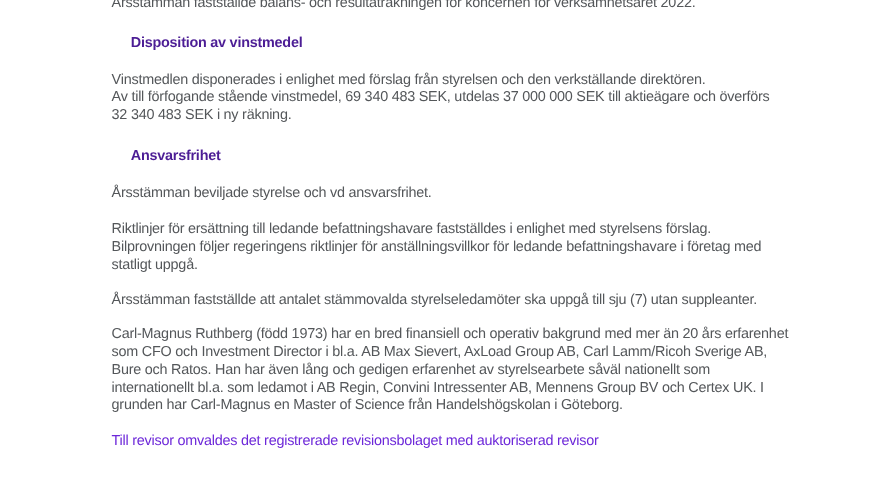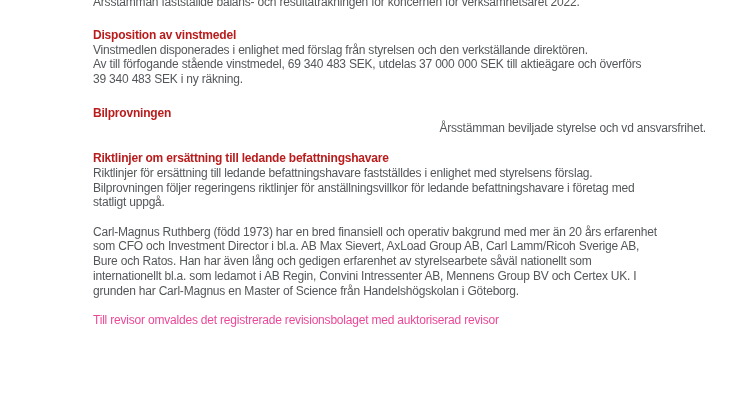--- a/index.html
+++ b/index.html
@@ -29,52 +29,52 @@
     letter-spacing: -0.2px;
     color: #54575a;
     white-space: pre;
     margin: 0 0 14.7px 0;
   }
   .doc-heading {
     font-size: 12px;
     line-height: 14.7px;
     letter-spacing: -0.2px;
     font-weight: bold;
-    color: #b91c1c;
+    color: #4c1d95;
     white-space: pre;
-    margin: 0;
+    margin: 16px;
   }
   .mb-lg   { margin-bottom: 18px; }
   .mb-xl   { margin-bottom: 19px; }
-  .mb-md   { margin-bottom: 16px; text-align: right; }
+  .mb-md   { margin-bottom: 16px; }
   .clipped-line {
     margin: 10px 0 0 0;
-    color: #ec4899;
+    color: #6d28d9;
   }
 </style>
 </head>
 <body>
 
 <main class="page">
 
   <p class="doc-text mb-lg">Årsstämman fastställde balans- och resultaträkningen för koncernen för verksamhetsåret 2022.</p>
 
   <h2 class="doc-heading">Disposition av vinstmedel</h2>
   <p class="doc-text mb-xl">Vinstmedlen disponerades i enlighet med förslag från styrelsen och den verkställande direktören.
 Av till förfogande stående vinstmedel, 69 340 483 SEK, utdelas 37 000 000 SEK till aktieägare och överförs
-39 340 483 SEK i ny räkning.</p>
+32 340 483 SEK i ny räkning.</p>
 
-  <h2 class="doc-heading">Bilprovningen</h2>
+  <h2 class="doc-heading">Ansvarsfrihet</h2>
   <p class="doc-text mb-md">Årsstämman beviljade styrelse och vd ansvarsfrihet.</p>
 
-  <h2 class="doc-heading">Riktlinjer om ersättning till ledande befattningshavare</h2>
   <p class="doc-text">Riktlinjer för ersättning till ledande befattningshavare fastställdes i enlighet med styrelsens förslag.
 Bilprovningen följer regeringens riktlinjer för anställningsvillkor för ledande befattningshavare i företag med
 statligt uppgå.</p>
 
+  <p class="doc-text">Årsstämman fastställde att antalet stämmovalda styrelseledamöter ska uppgå till sju (7) utan suppleanter.</p>
   <p class="doc-text">Carl-Magnus Ruthberg (född 1973) har en bred finansiell och operativ bakgrund med mer än 20 års erfarenhet
 som CFO och Investment Director i bl.a. AB Max Sievert, AxLoad Group AB, Carl Lamm/Ricoh Sverige AB,
 Bure och Ratos. Han har även lång och gedigen erfarenhet av styrelsearbete såväl nationellt som
 internationellt bl.a. som ledamot i AB Regin, Convini Intressenter AB, Mennens Group BV och Certex UK. I
 grunden har Carl-Magnus en Master of Science från Handelshögskolan i Göteborg.</p>
 
   <p class="doc-text clipped-line">Till revisor omvaldes det registrerade revisionsbolaget med auktoriserad revisor</p>
 
 </main>
 

